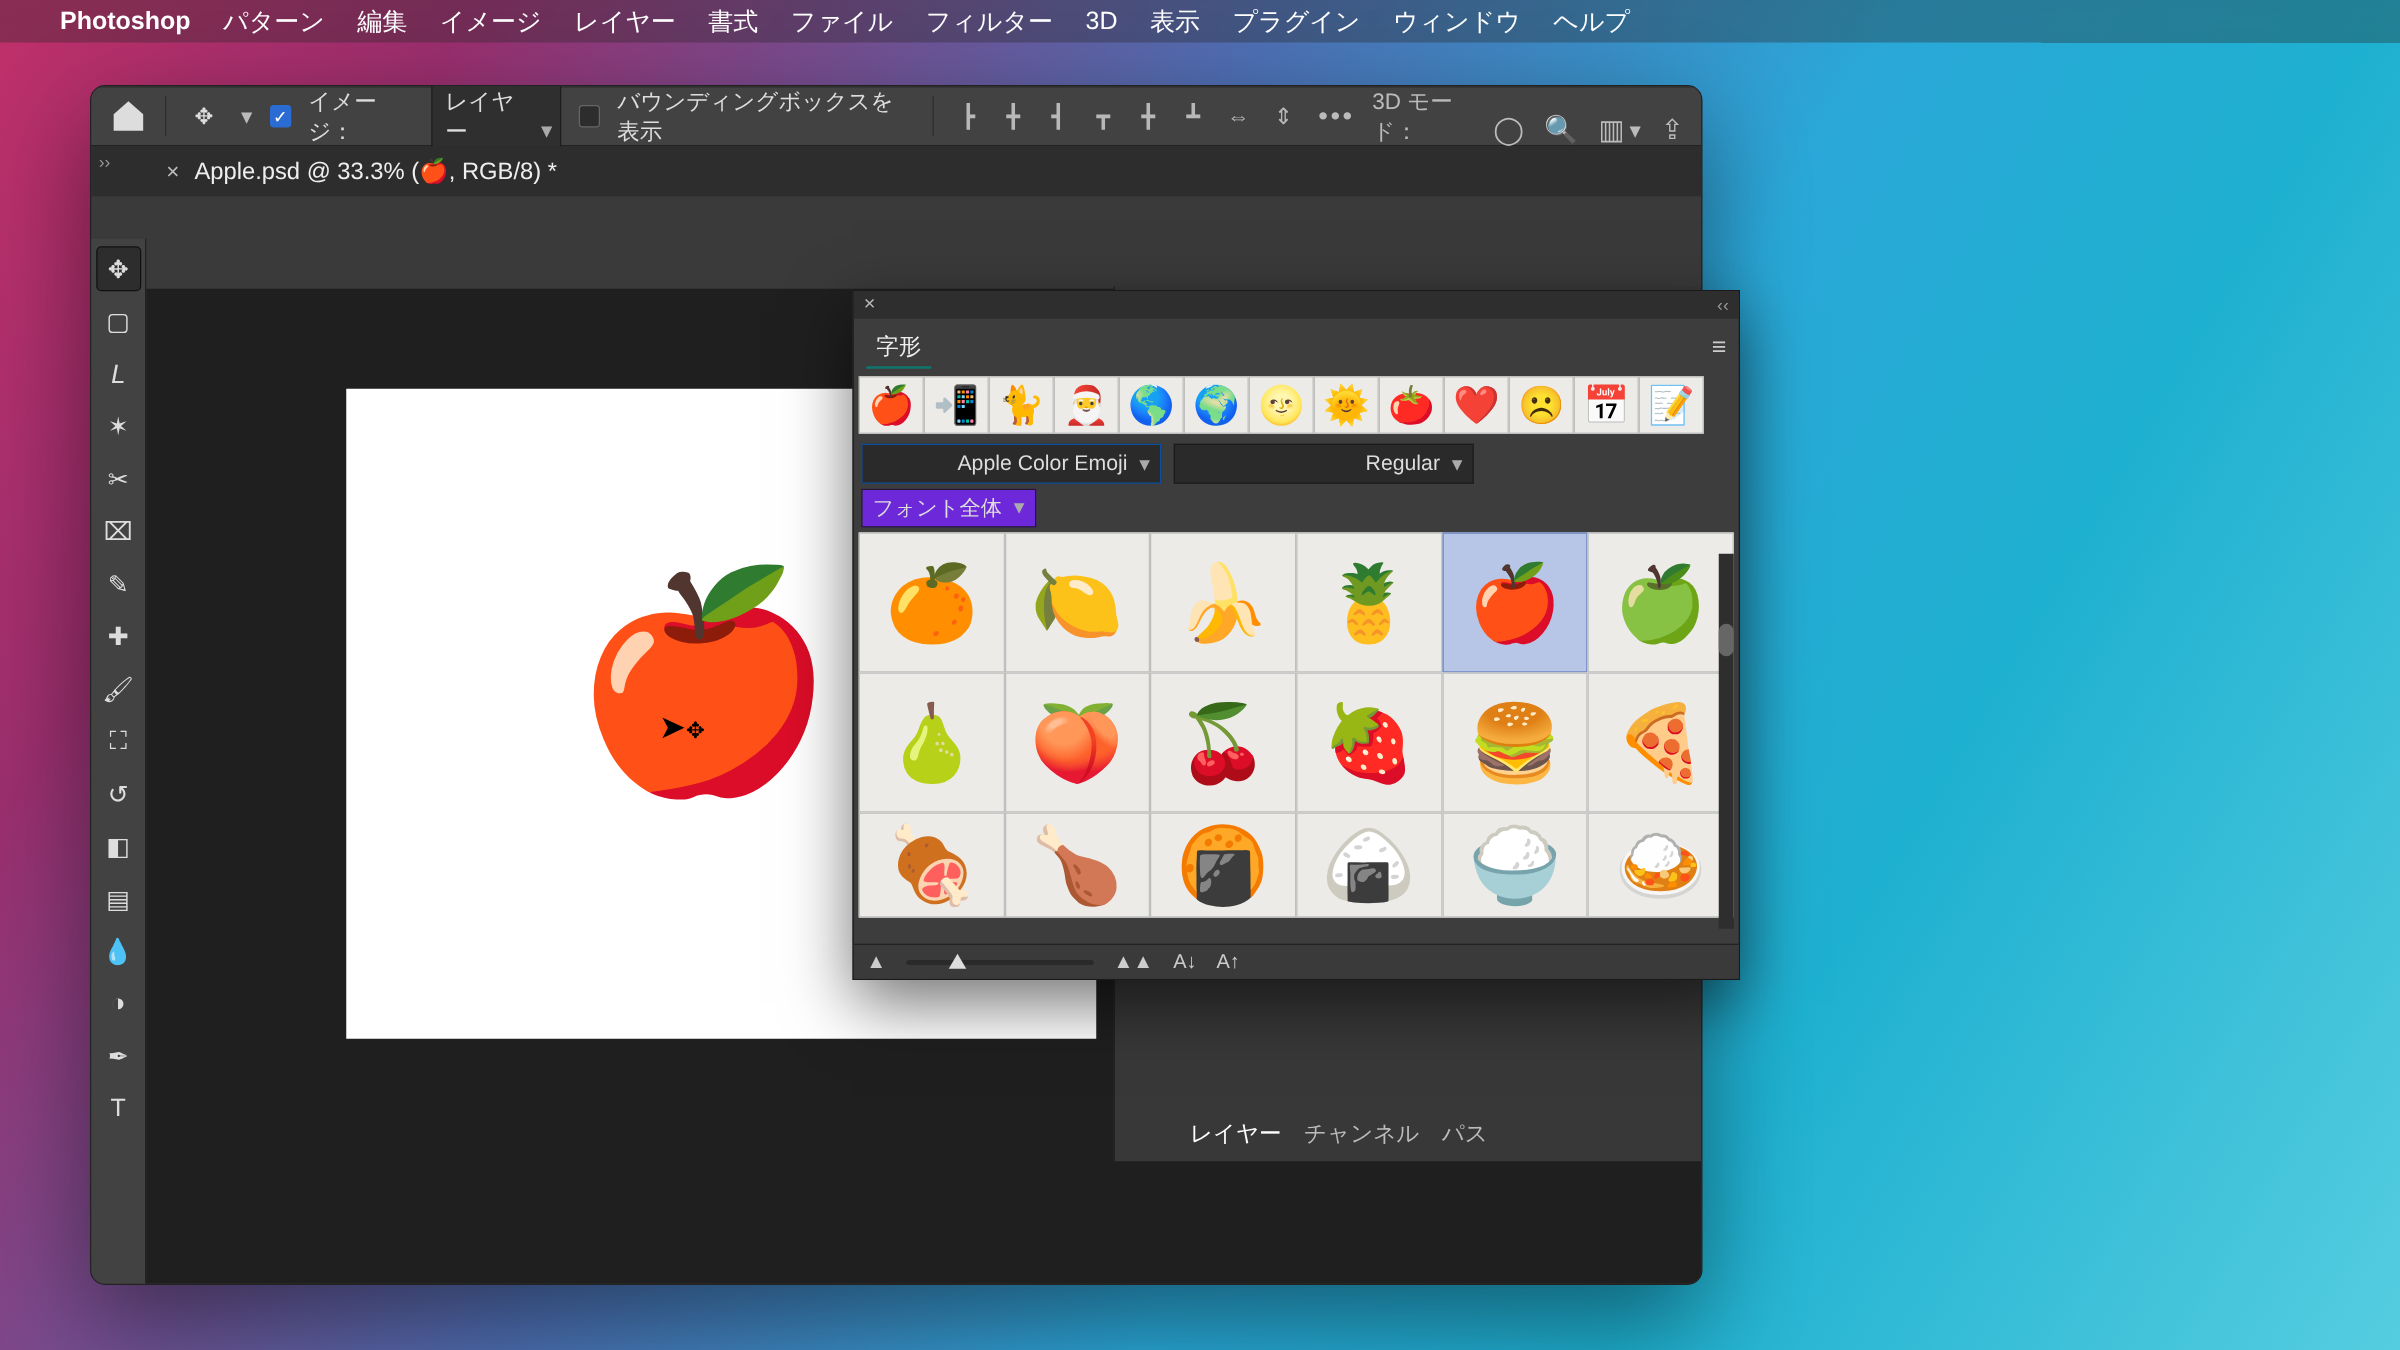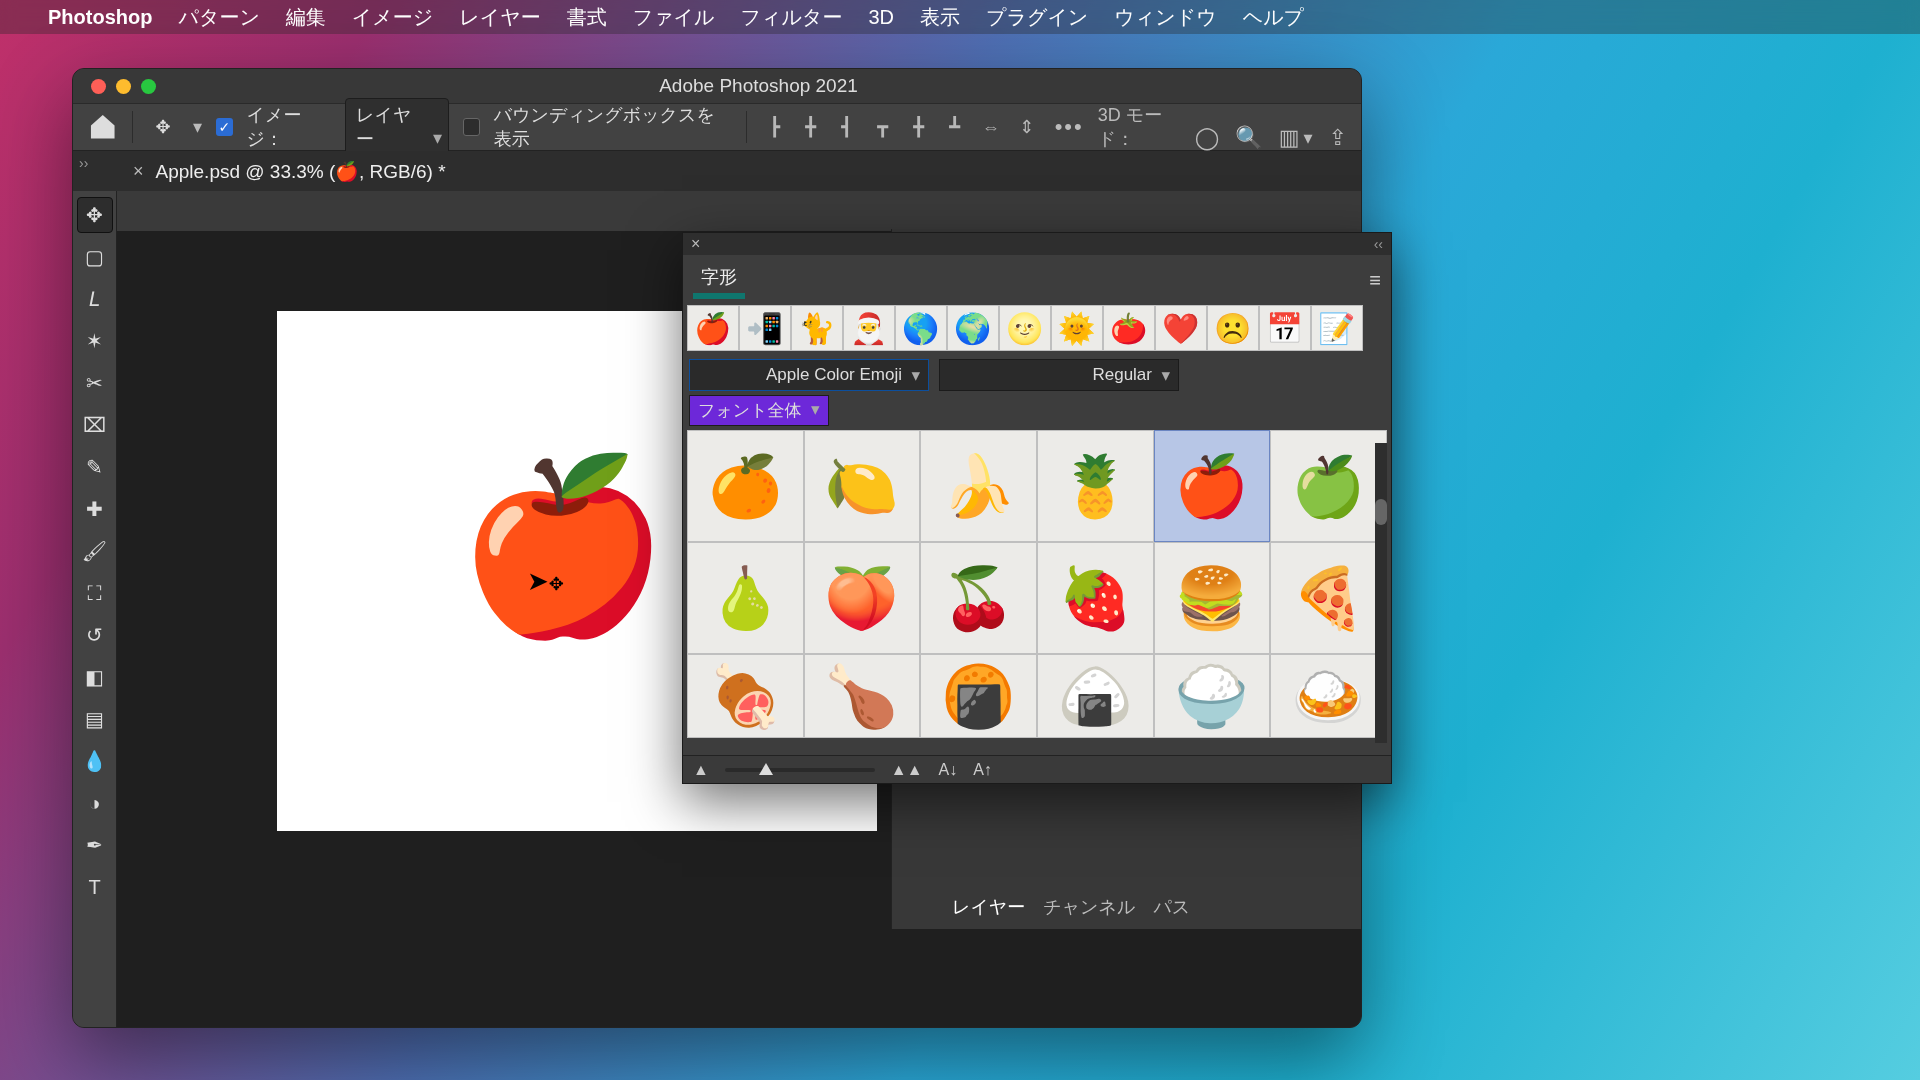--- a/index.html
+++ b/index.html
@@ -89,21 +89,21 @@
 #right-dock .layer-tabs{ position:absolute; bottom:0; left:60px; display:flex; gap:18px; color:#bbb; font-size:18px; padding:10px 0;}
 #right-dock .layer-tabs .t.active{ color:#fff;}
 
 
 #glyphs{ position:absolute; left:682px; top:232px; width:710px; height:552px;
   background:#3d3d3d; border:1px solid #1a1a1a; box-shadow: 0 18px 50px rgba(0,0,0,.55);}
 #glyphs .g-top{ height:22px; background:#2e2e2e; display:flex; align-items:center;}
 #glyphs .g-top .x{ padding:0 8px; color:#bbb; font-size:16px;}
 #glyphs .g-top .rr{ margin-left:auto; padding-right:8px; color:#999; font-size:14px;}
 #glyphs .g-tabrow{ display:flex; align-items:center; padding:6px 10px;}
-#glyphs .g-tabrow .tab{ color:#eee; font-size:18px; padding:4px 8px; border-bottom:6px solid #0f766e;}
+#glyphs .g-tabrow .tab{ color:#eee; font-size:18px; padding:4px 8px; border-bottom:2px solid #0f766e;}
 #glyphs .g-tabrow .menu{ margin-left:auto; color:#ccc; font-size:20px;}
 #glyphs .recent{ display:flex; padding:0 4px;}
 #glyphs .recent .cell{ width:52px;height:46px; background:#ecebe8; border:1px solid #bfbfbf; display:flex;align-items:center;justify-content:center; font-size:30px;}
 #glyphs .dd-row{ display:flex; gap:10px; padding:8px 6px;text-align:right;}
 #glyphs .dd{ flex:0 0 240px; background:#2a2a2a; border:1px solid #0c4f9e; padding:5px 26px 5px 8px; position:relative; color:#ddd; font-size:17px;}
 #glyphs .dd.noblue{ border:1px solid #1b1b1b; }
 #glyphs .dd:after{content:"▾"; position:absolute; right:8px; color:#aaa;}
 #glyphs .dd2-row{ padding:0 6px 8px 6px;}
 #glyphs .dd2{ width:288px; background:#6d28d9; border:1px solid #1d1d1d; padding:5px 26px 5px 8px; position:relative; color:#ddd; font-size:17px;}
 #glyphs .dd2:after{content:"▾"; position:absolute; right:8px; color:#aaa;}
@@ -132,28 +132,20 @@
   <span>フィルター</span>
   <span>3D</span>
   <span>表示</span>
   <span>プラグイン</span>
   <span>ウィンドウ</span>
   <span>ヘルプ</span>
 </div>
 
 <div id="ps-window">
 
-  <div id="ps-titlebar">
-    <div class="traffic">
-      <span class="tl-close"></span>
-      <span class="tl-min"></span>
-      <span class="tl-max"></span>
-    </div>
-    <div class="title">Adobe Photoshop 2021</div>
-  </div>
 
   <div id="options-bar">
     <div class="opt-btn">
       <svg viewBox="0 0 24 24">
           <path d="M3 11 L12 3 L21 11 V21 H3 Z" fill="#ddd"></path>
         </svg>
     </div>
     <div class="opt-sep"></div>
     <div class="opt-btn">✥</div>
     <span style="color:#bbb;">▾</span>
@@ -182,21 +174,21 @@
         <span class="ico">▥</span>
         <span style="color:#bbb;">▾</span>
       </span>
       <span class="ico">⇪</span>
     </div>
   </div>
 
   <div id="tab-strip">
     <span class="collapse-left">››</span>
     <span class="tab-close">×</span>
-    <span class="tabname">Apple.psd @ 33.3% (🍎, RGB/6) *</span>
+    <span class="tabname">Apple.psd @ 33.3% (🍎, RGB/8) *</span>
   </div>
 
   <div id="tools">
       <div class="tool active">✥</div>
       <div class="tool">▢</div>
       <div class="tool">𝘓</div>
       <div class="tool">✶</div>
       <div class="tool">✂</div>
       <div class="tool">⌧</div>
       <div class="tool">✎</div>

